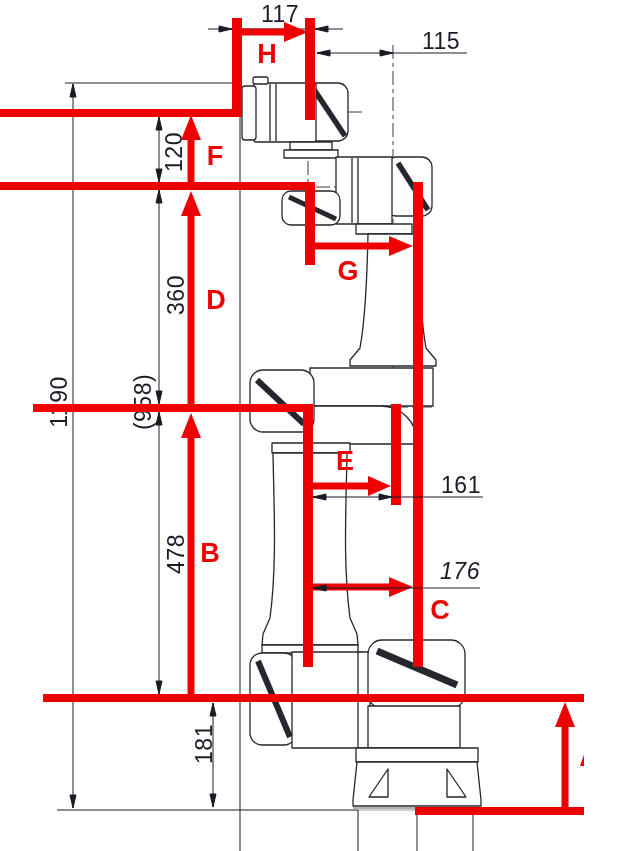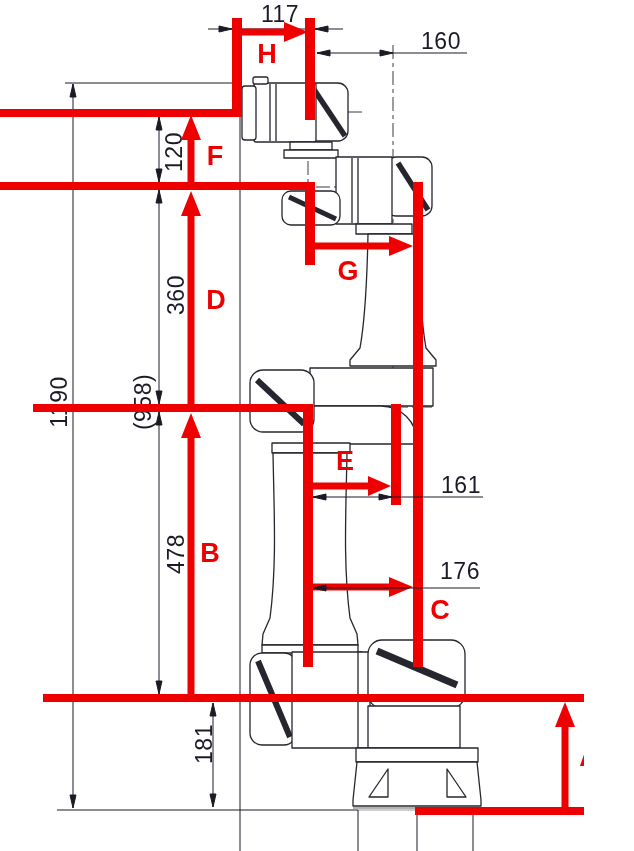--- a/index.html
+++ b/index.html
@@ -19,28 +19,28 @@
     font-size:27px;color:#ee0000;white-space:nowrap;
     transform:translate(-50%,-50%);line-height:1;z-index:5;
   }
 </style>
 </head>
 <body>
 
 <div id="stage">
 
   <div class="dim" style="left:280px;top:14px;">117</div>
-  <div class="dim" style="left:441px;top:41px;">160</div>
+  <div class="dim" style="left:441px;top:41px;">115</div>
   <div class="dim rot" style="left:174px;top:152px;">120</div>
   <div class="dim rot" style="left:176px;top:295px;">360</div>
   <div class="dim rot" style="left:59px;top:402px;">1190</div>
   <div class="dim rot" style="left:143px;top:402px;">(958)</div>
   <div class="dim rot" style="left:176px;top:554px;">478</div>
   <div class="dim" style="left:461px;top:485px;">161</div>
-  <div class="dim" style="left:460px;top:571px;">176</div>
+  <div class="dim" style="left:460px;top:571px;font-style:italic;">176</div>
   <div class="dim rot" style="left:204px;top:744px;">181</div>
 
   <svg width="634" height="851" viewBox="0 0 634 851">
 
     <g stroke="#3a3a42" stroke-width="1" stroke-dasharray="14,4,4,4" fill="none">
       <line x1="393" y1="45" x2="393" y2="447"></line>
       <line x1="308" y1="83" x2="308" y2="182"></line>
       <line x1="417" y1="645" x2="417" y2="806"></line>
       <line x1="244" y1="112" x2="362" y2="112"></line>
       <line x1="316" y1="187" x2="432" y2="187"></line>

